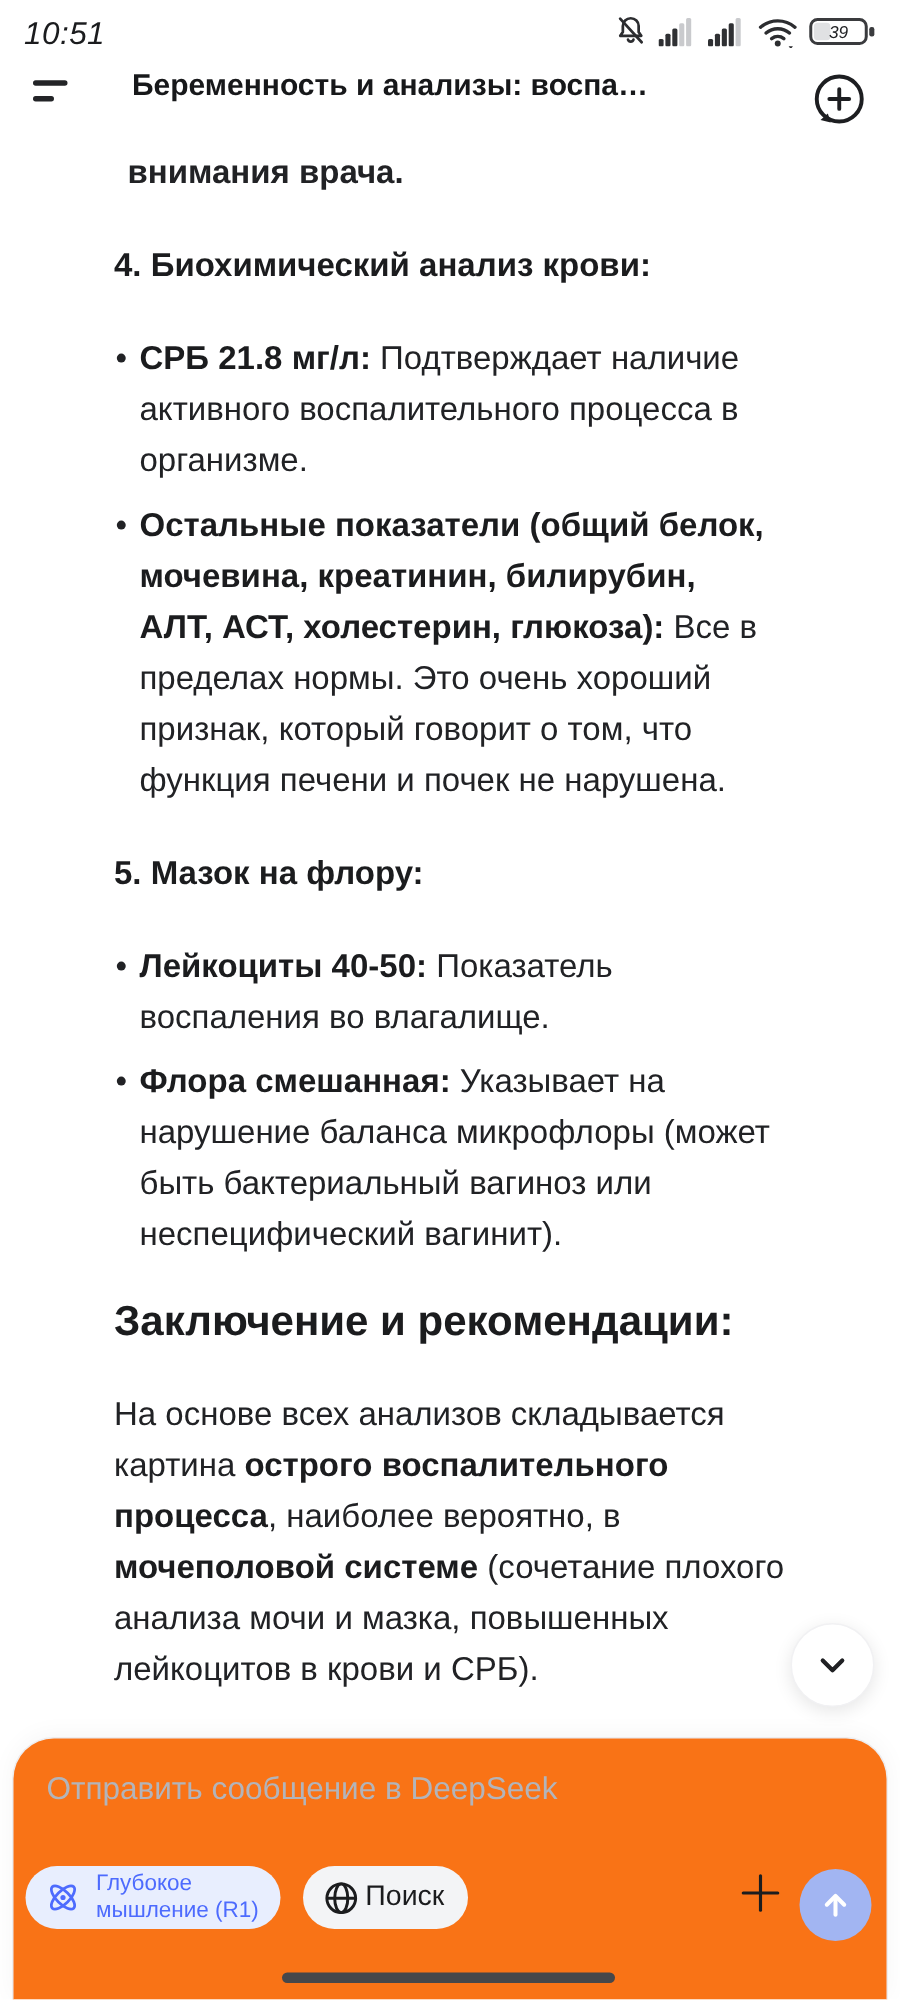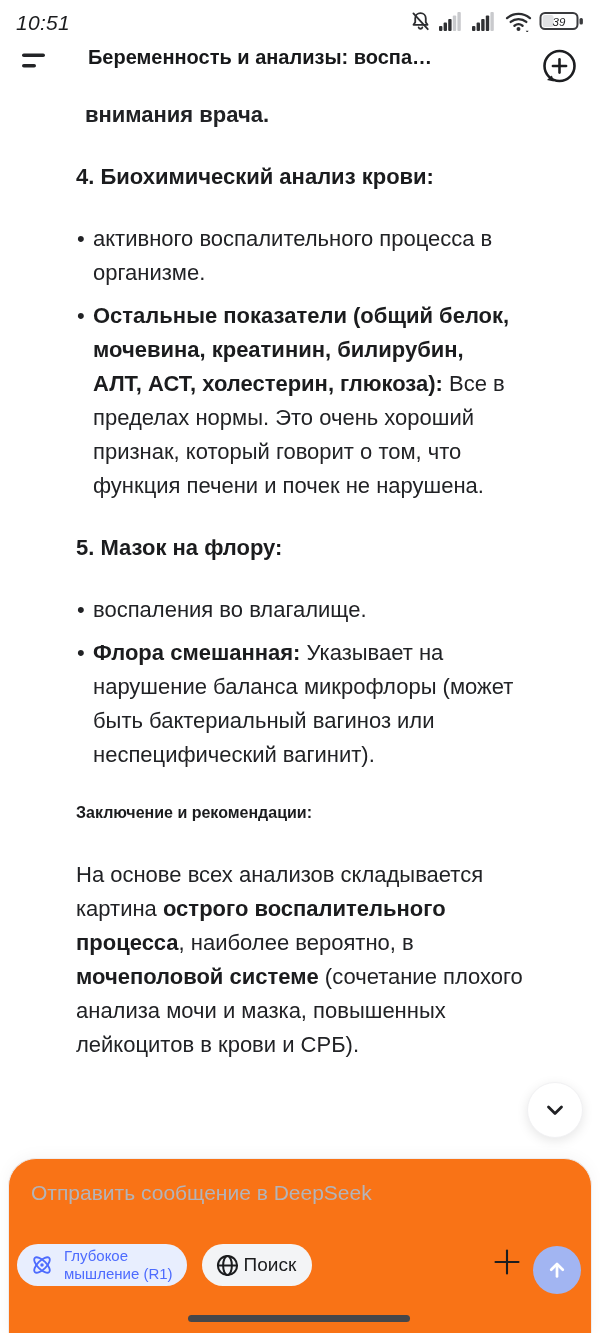--- a/index.html
+++ b/index.html
@@ -16,21 +16,21 @@
   .header{position:absolute;top:46px;left:0;right:0;height:54px;display:flex;align-items:flex-start;padding:0 20px;box-sizing:border-box;background:#fff;}
   .menu-btn{width:30px;height:30px;display:flex;align-items:center;justify-content:center;flex:0 0 auto;}
   .hdr-title{flex:1;text-align:center;padding-right:68px;font-size:20px;font-weight:700;color:#17181a;white-space:nowrap;overflow:hidden;}
   .newchat-btn{flex:0 0 auto;width:42px;height:42px;display:flex;align-items:center;justify-content:center;}
   
   .chat{position:absolute;top:98px;left:76px;right:10px;color:#212225;font-size:22px;line-height:34px;}
   .blk{margin-top:28px;}
   .blk:first-child{margin-top:0;font-weight:bold;}
   .blk.li + .blk.li{margin-top:9px;}
   .blk.h{font-weight:700;color:#1b1c1e;}
-  .blk.h.big{font-size:16px;margin-top:24px;}
+  .blk.h.big{font-size:28px;margin-top:24px;}
   .blk.indent{padding-left:9px;}
   .blk.li{position:relative;padding-left:17px;}
   .blk.li .marker{position:absolute;left:1px;top:0;font-size:22px;color:#212225;}
   .line{white-space:nowrap;}
   .line .b{font-weight:700;color:#1b1c1e;}
   
   .scroll-fab{position:absolute;left:527px;top:1082px;width:56px;height:56px;border-radius:50%;
     background:#ffffff;border:1px solid #f1f1f3;box-shadow:0 3px 12px rgba(0,0,0,.10);
     display:flex;align-items:center;justify-content:center;box-sizing:border-box;}
   
@@ -122,37 +122,39 @@
 
 <div class="chat">
     <div class="blk p indent">
       <div class="line"><span>внимания врача.</span></div>
     </div>
     <div class="blk h">
       <div class="line"><span class="b">4. Биохимический анализ крови:</span></div>
     </div>
     <div class="blk li">
       <span class="marker">•</span>
+      <div class="line"><span class="b">СРБ 21.8 мг/л:</span><span> Подтверждает наличие</span></div>
       <div class="line"><span>активного воспалительного процесса в</span></div>
       <div class="line"><span>организме.</span></div>
     </div>
     <div class="blk li">
       <span class="marker">•</span>
       <div class="line"><span class="b">Остальные показатели (общий белок,</span></div>
       <div class="line"><span class="b">мочевина, креатинин, билирубин,</span></div>
       <div class="line"><span class="b">АЛТ, АСТ, холестерин, глюкоза):</span><span> Все в</span></div>
       <div class="line"><span>пределах нормы. Это очень хороший</span></div>
       <div class="line"><span>признак, который говорит о том, что</span></div>
       <div class="line"><span>функция печени и почек не нарушена.</span></div>
     </div>
     <div class="blk h">
       <div class="line"><span class="b">5. Мазок на флору:</span></div>
     </div>
     <div class="blk li">
       <span class="marker">•</span>
+      <div class="line"><span class="b">Лейкоциты 40-50:</span><span> Показатель</span></div>
       <div class="line"><span>воспаления во влагалище.</span></div>
     </div>
     <div class="blk li">
       <span class="marker">•</span>
       <div class="line"><span class="b">Флора смешанная:</span><span> Указывает на</span></div>
       <div class="line"><span>нарушение баланса микрофлоры (может</span></div>
       <div class="line"><span>быть бактериальный вагиноз или</span></div>
       <div class="line"><span>неспецифический вагинит).</span></div>
     </div>
     <div class="blk h big">

